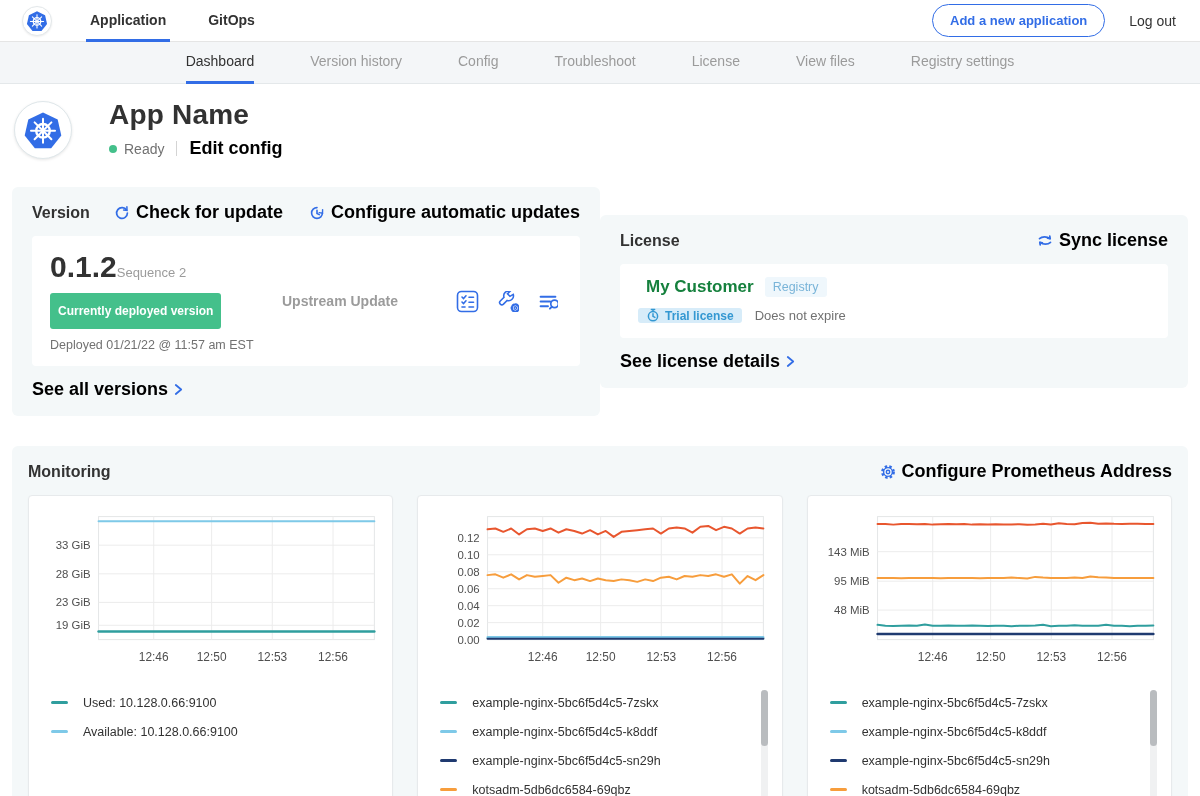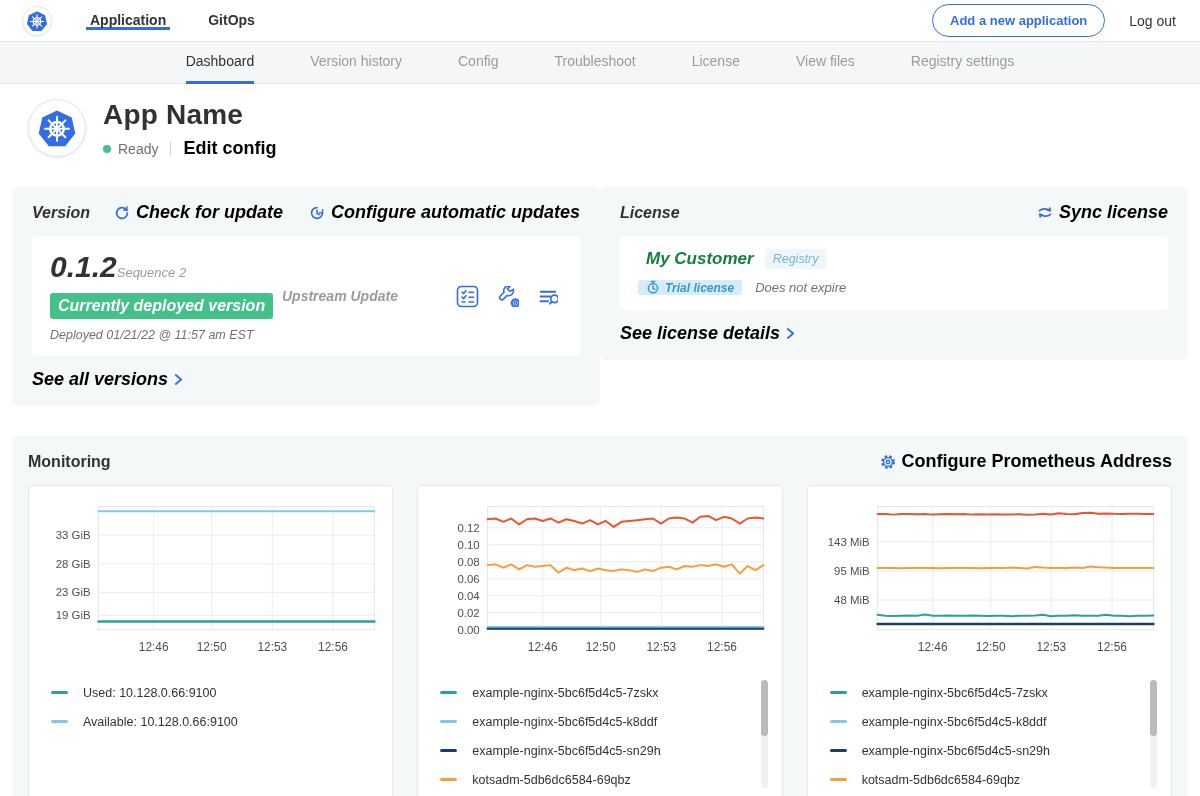--- a/index.html
+++ b/index.html
@@ -3,58 +3,58 @@
 <meta charset="utf-8">
 <style>
   * { margin:0; padding:0; box-sizing:border-box; }
   html,body { width:1200px; background:#ffffff; font-family:"Liberation Sans", sans-serif; color:#323232; }
   body { height:796px; overflow:hidden; }
 
   
   .topnav { height:42px; display:flex; align-items:center; padding:0 24px 0 22px; border-bottom:1px solid #e5e5e5; background:#fff; }
   .topnav .logo-wrap { width:30px; height:30px; border-radius:50%; border:1px solid #e3e8ea; display:flex; align-items:center; justify-content:center; background:#fff; box-shadow:0 1px 2px rgba(0,0,0,.08); }
   .topnav-tabs { display:flex; margin-left:34px; height:42px; }
-  .topnav-tab { font-size:14px; font-weight:bold; color:#323232; padding:0 4px; margin-right:34px; line-height:40px; height:30px; border-bottom:3px solid transparent; cursor:pointer; }
+  .topnav-tab { font-size:14px; font-weight:bold; color:#323232; padding:0 4px; margin-right:34px; line-height:40px; height:42px; border-bottom:3px solid transparent; cursor:pointer; }
   .topnav-tab.active { border-bottom-color:#326de6; }
   .topnav-right { margin-left:auto; display:flex; align-items:center; }
   .add-app-btn { border:1px solid #326de6; color:#326de6; background:#fff; border-radius:17px; font-size:13px; font-weight:bold; padding:8px 17px; cursor:pointer; font-family:inherit; }
   .logout { font-size:14px; color:#323232; margin-left:24px; cursor:pointer; }
 
   
   .subnav { height:42px; background:#f4f6f8; border-bottom:1px solid #e4e8ea; display:flex; justify-content:center; }
   .subnav-item { font-size:14px; color:#9b9b9b; line-height:39px; height:42px; margin:0 28px; border-bottom:3px solid transparent; cursor:pointer; }
   .subnav-item.active { color:#323232; font-weight:500; border-bottom-color:#326de6; }
 
   
-  .app-header { display:flex; align-items:center; padding:13px 24px 16px 28px; background:#fff; }
+  .app-header { display:flex; align-items:flex-end; padding:13px 24px 16px 14px; background:#fff;gap:20px; }
   .app-avatar { width:58px; height:58px; border-radius:50%; border:1px solid #dfe7ea; box-shadow:0 1px 3px rgba(0,0,0,.1); display:flex; align-items:center; justify-content:center; background:#fff; }
   .app-title-block { margin-left:17px; padding-top:2px; }
   .app-name { font-size:28px; font-weight:bold; color:#323232; letter-spacing:.2px; }
   .app-status-row { display:flex; align-items:center; margin-top:7px; }
   .status-dot { width:8px; height:8px; border-radius:50%; background:#44c08b; }
   .status-text { font-size:14px; color:#717171; margin-left:7px; }
   .v-divider { width:1px; height:15px; background:#d4d4d4; margin:0 12px; }
   .link { color:#000000; font-weight:bold; font-size:18px; cursor:pointer; text-decoration:none; display:inline-flex; align-items:center; gap:6px; }
 
   
-  .cards-row { display:flex; margin:12px 12px 0 12px; align-items:flex-start;font-style:italic; }
+  .cards-row { display:flex; margin:12px 12px 0 12px; align-items:center; }
   .panel { background:#f4f8f9; border-radius:6px; padding:15px 20px 16px 20px; }
   .panel-version { flex:1; }
   .panel-license { flex:1; }
   .panel-head { display:flex; align-items:center; }
   .panel-title { font-size:16px; font-weight:bold; color:#323232; }
   .panel-head-links { margin-left:auto; display:flex; gap:26px; }
   .inner-box { background:#fff; border-radius:4px; margin-top:13px; padding:14px 18px; }
 
   .version-box { display:flex; align-items:center; }
   .version-left { width:232px; }
   .version-num-row { display:flex; align-items:baseline; }
   .version-num { font-size:30px; font-weight:bold; color:#323232; }
   .sequence { font-size:13px; color:#9b9b9b; margin-left:0; }
-  .deployed-badge { display:inline-block; margin-top:9px; background:#44c08b; color:#fff; font-size:16px; font-weight:bold; padding:4px 8px; border-radius:3px; }
+  .deployed-badge { display:inline-block; margin-top:9px; background:#44c08b; color:#fff; font-size:12px; font-weight:bold; padding:11px 8px; border-radius:3px; }
   .deployed-at { margin-top:9px; font-size:12.5px; color:#717171; }
   .upstream { flex:1; font-size:14px; font-weight:600; color:#9b9b9b; }
   .version-icons { display:flex; gap:19px; align-items:center; padding-right:4px; }
   .version-icons > span { cursor:pointer; display:inline-flex; }
   .panel-foot { margin-top:13px; }
 
   .license-box { padding:13px 18px 15px 18px; }
   .customer-row { display:flex; align-items:center; }
   .customer-name { font-size:17px; font-weight:bold; color:#15803d;margin-left:8px; }
   .channel-badge { margin-left:11px; font-size:12.5px; color:#79b4d8; background:#eff7fc; border-radius:3px; padding:3px 8px; }

